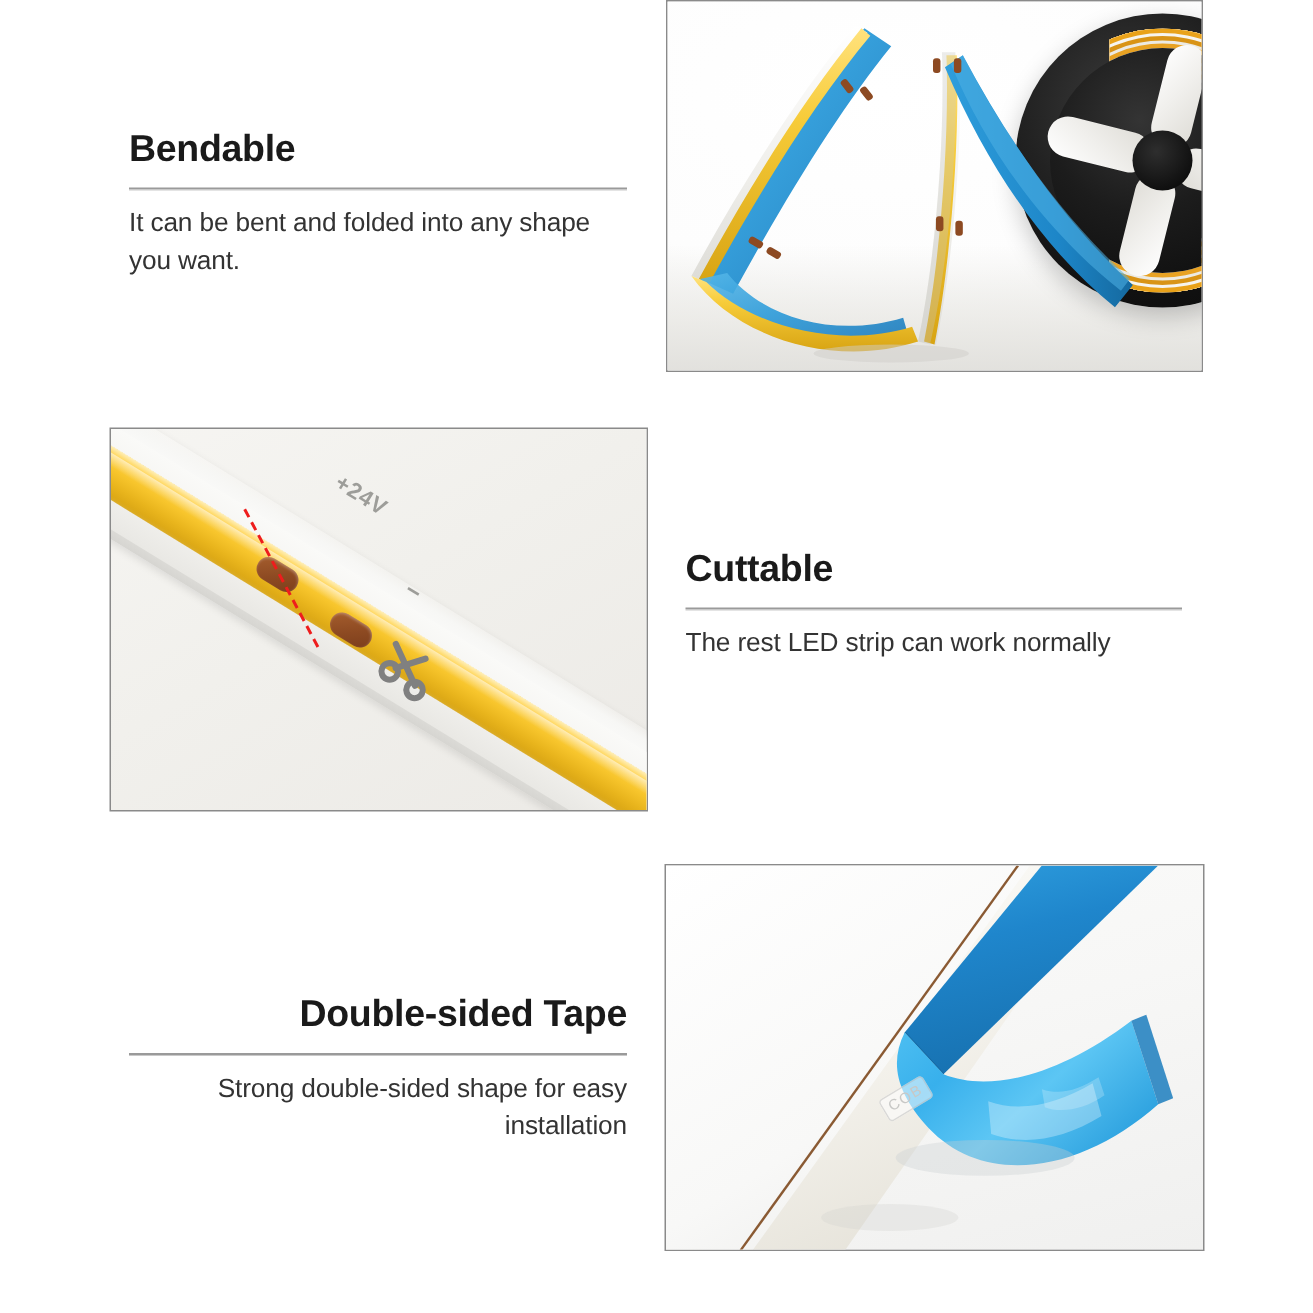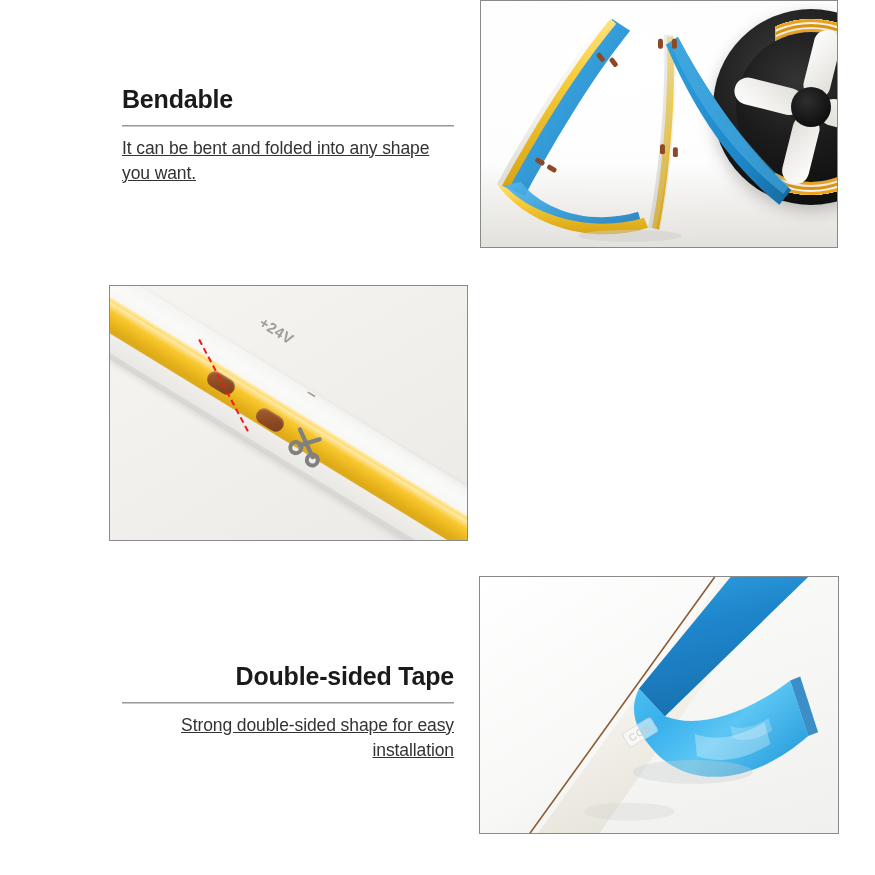--- a/index.html
+++ b/index.html
@@ -9,21 +9,21 @@
   }
   body {
     width: 875px;
     height: 875px;
     position: relative;
     overflow: hidden;
     font-family: "Liberation Sans", "DejaVu Sans", sans-serif;
     -webkit-font-smoothing: antialiased;
   }
 
-  .page { position: absolute; inset: 0; background: #fff; margin-left: 36px; }
+  .page { position: absolute; inset: 0; background: #fff; }
 
   
   .text-block { position: absolute; }
   .feature-title {
     font-size: 25px;
     font-weight: bold;
     color: #1a1a1a;
     letter-spacing: -0.2px;
     line-height: 1.1;
     margin: 0;
@@ -33,21 +33,20 @@
     height: 2px;
     background: linear-gradient(to bottom, #9a9a9a 0 1px, #c9c9c9 1px 2px);
     margin-top: 11px;
   }
   .feature-desc {
     font-size: 17.5px;
     color: #333333;
     line-height: 1.45;
     margin-top: 9px;
     letter-spacing: -0.1px;
-    text-decoration: underline;
   }
 
   #block-bendable { left: 86px; top: 86px; width: 332px; }
   #block-cuttable { left: 457px; top: 366px; width: 331px; }
   #block-tape     { left: 86px; top: 663px; width: 332px; text-align: right; }
 
   
   .photo-frame {
     position: absolute;
     box-sizing: border-box;
@@ -229,20 +228,25 @@
 <body>
 
 <div class="page">
 
   <div class="text-block" id="block-bendable">
     <h2 class="feature-title">Bendable</h2>
     <div class="feature-rule"></div>
     <p class="feature-desc">It can be bent and folded into any shape you want.</p>
   </div>
 
+  <div class="text-block" id="block-cuttable">
+    <h2 class="feature-title">Cuttable</h2>
+    <div class="feature-rule"></div>
+    <p class="feature-desc">The rest LED strip can work normally</p>
+  </div>
 
   <div class="text-block" id="block-tape">
     <h2 class="feature-title">Double-sided Tape</h2>
     <div class="feature-rule"></div>
     <p class="feature-desc">Strong double-sided shape for easy installation</p>
   </div>
 
   <div class="photo-frame" id="photo-bendable">
     <div class="photo-inner">
       <div class="p1-bg"></div>

